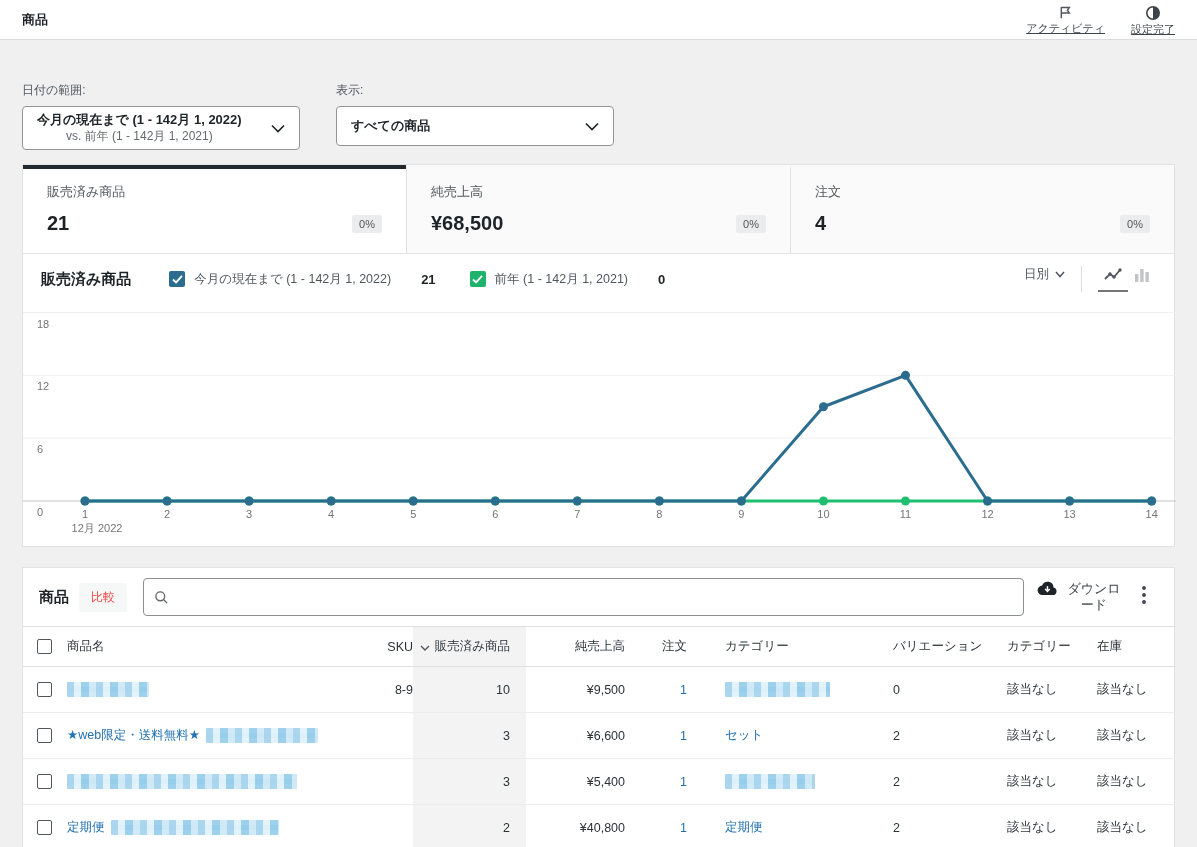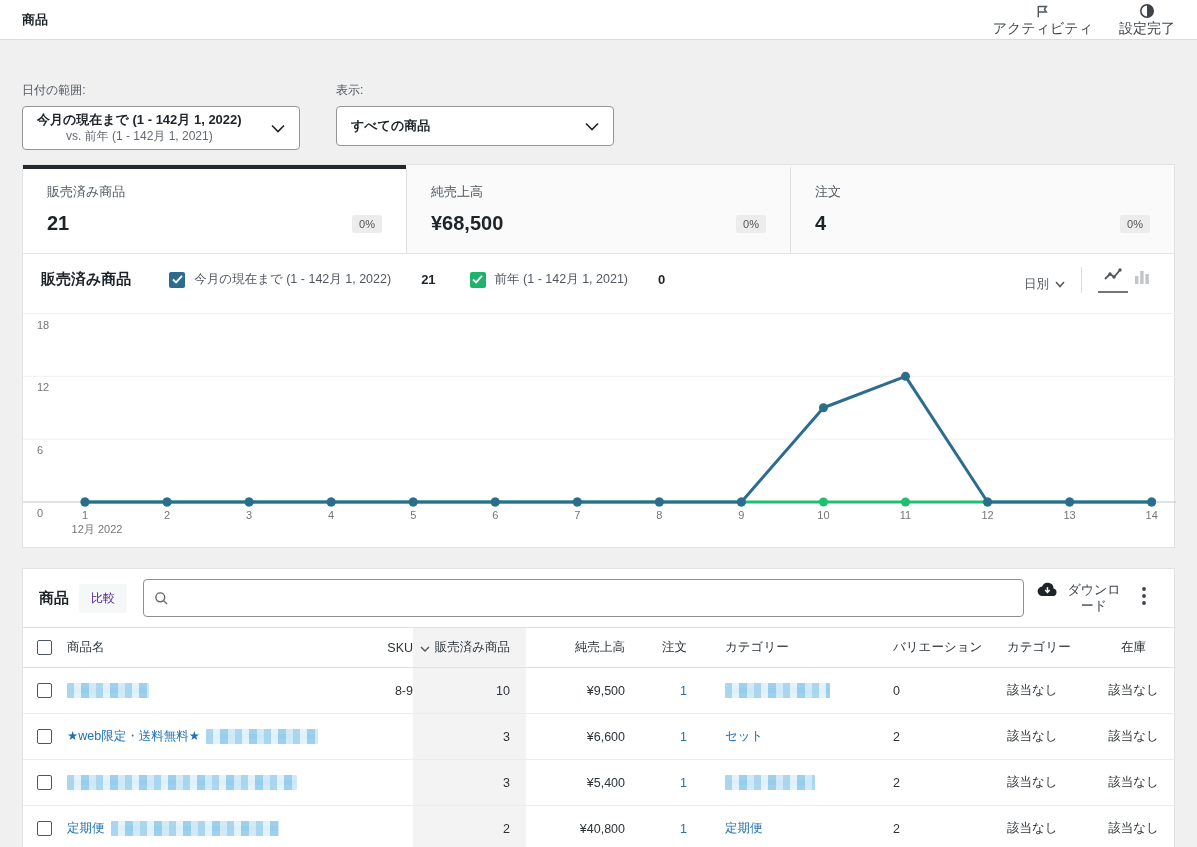--- a/index.html
+++ b/index.html
@@ -5,21 +5,21 @@
   * { margin:0; padding:0; box-sizing:border-box; }
   html,body { width:1197px; height:847px; overflow:hidden; }
   body { background:#f0f0f1; font-family:"Liberation Sans","DejaVu Sans",sans-serif; color:#1d2327; }
 
   
   .topbar { height:40px; background:#fff; border-bottom:1px solid #dcdcde; display:flex; align-items:center; padding:0 22px; }
   .topbar-title { font-size:13px; font-weight:bold; color:#1d2327; }
   .topbar-right { margin-left:auto; display:flex; gap:26px; }
   .topbar-btn { display:flex; flex-direction:column; align-items:center; justify-content:center; gap:1px; cursor:pointer; padding-top:2px; }
   .topbar-btn svg { display:block; }
-  .topbar-btn .tb-label { font-size:14px; color:#3c434a; white-space:nowrap; }
+  .topbar-btn .tb-label { font-size:11px; color:#3c434a; white-space:nowrap;text-decoration:underline; }
 
   
   .content { padding:0 22px; }
 
   
   .filters { display:flex; gap:36px; margin-top:42px; }
   .filter-label { font-size:12px; color:#50575e; margin-bottom:7px; }
   .dd { background:#fff; border:1px solid #949494; border-radius:4px; display:flex; align-items:center; padding:0 14px; cursor:pointer; }
   .dd-date { width:278px; height:44px; }
   .dd-show { width:278px; height:40px; margin-top:2px; }
@@ -42,32 +42,32 @@
   .card-value { font-size:20px; font-weight:600; color:#1d2327; }
   .card-badge { margin-left:auto; background:#ececec; color:#50575e; font-size:11px; padding:3px 7px; border-radius:2px; }
 
   
   .chart-header { display:flex; align-items:center; padding:12px 18px; }
   .chart-title { font-size:15px; font-weight:bold; color:#1d2327; margin-right:38px; }
   .legend-item { display:flex; align-items:center; cursor:pointer; margin-right:34px; }
   .legend-cb { width:16px; height:16px; border-radius:2px; display:flex; align-items:center; justify-content:center; margin-right:9px; }
   .legend-label { font-size:12.5px; color:#50575e; white-space:nowrap; }
   .legend-value { font-size:13px; font-weight:bold; color:#1d2327; margin-left:30px; }
-  .chart-controls { margin-left:auto; display:flex; align-items:flex-end;font-family:Liberation Mono, monospace; }
+  .chart-controls { margin-left:auto; display:flex; align-items:flex-start; }
   .interval-dd { display:flex; align-items:center; gap:6px; font-size:12.5px; color:#50575e; cursor:pointer; }
   .vdivider { width:1px; height:26px; background:#dcdcde; margin:0 16px; }
   .charttype-btn { padding:2px 6px 4px; cursor:pointer; }
   .charttype-btn.active { border-bottom:2px solid #757575; }
 
   .chart-svg { display:block; margin:4px 0 6px; }
 
   
   .table-toolbar { display:flex; align-items:center; padding:10px 16px 10px 16px; }
   .table-title { font-size:15px; font-weight:bold; width:30px; line-height:1.25; color:#1d2327; }
-  .compare-btn { margin-left:10px; background:#f6f7f7; color:#4c1d95; border:none; border-radius:2px; font-size:12px; padding:6px 12px; font-family:inherit; white-space:nowrap; }
+  .compare-btn { margin-left:10px; background:#f6f7f7; color:#ef4444; border:none; border-radius:2px; font-size:12px; padding:6px 12px; font-family:inherit; white-space:nowrap; }
   .search-box { flex:1; margin-left:16px; height:38px; border:1px solid #8c8f94; border-radius:4px; background:#fff; display:flex; align-items:center; padding:0 10px; }
   .search-box input { border:none; outline:none; flex:1; font-size:13px; margin-left:8px; font-family:inherit; }
   .download-btn { margin-left:18px; display:flex; flex-direction:column; align-items:center; width:78px; cursor:pointer; }
   .download-btn .dl-icon-row { display:flex; align-items:flex-start; gap:5px; }
   .download-label { font-size:13px; color:#3c434a; text-align:center; line-height:1.2; width:64px; }
   .menu-btn { margin-left:10px; width:28px; text-align:center; cursor:pointer; }
 
   
   table.data { width:100%; border-collapse:collapse; table-layout:fixed; }
   table.data th, table.data td { font-weight:normal; font-size:12.5px; color:#2c3338; vertical-align:middle; }
@@ -75,21 +75,21 @@
   tbody td { height:46px; border-bottom:1px solid #ececec; font-size:13px; color:#3c434a; }
   .col-right { text-align:right; padding-right:16px; }
   .col-left { text-align:left; }
   .cell-cb { padding-left:14px; }
   .sorted-col { background:#f3f3f4; }
   th.sorted-col { color:#2c3338; }
   .th-bold { font-weight:bold; color:#23282d; }
   .sku-col { text-align:right; padding-right:0; }
   .cat-col { padding-left:22px; }
   .var-col { padding-left:6px; }
-  .stock-col { text-align:center; padding-right:6px; }
+  .stock-col { text-align:left; padding-right:6px; }
   .checkbox { width:15px; height:15px; border:1.5px solid #50575e; border-radius:2px; background:#fff; cursor:pointer; }
   a.cell-link { color:#2271b1; text-decoration:none; cursor:pointer; }
   .sort-chevron { margin-right:5px; position:relative; top:1px; }
 
   
   .redacted { display:inline-block; height:15px; vertical-align:middle; border-radius:1px;
     background-image:
       repeating-linear-gradient(90deg, rgba(168,212,238,.95) 0 7px, rgba(224,242,251,.9) 7px 14px, rgba(140,200,232,.85) 14px 22px, rgba(205,232,247,.9) 22px 29px),
       repeating-linear-gradient(0deg, rgba(255,255,255,.35) 0 5px, rgba(120,190,228,.35) 5px 10px);
     filter: blur(0.7px);

